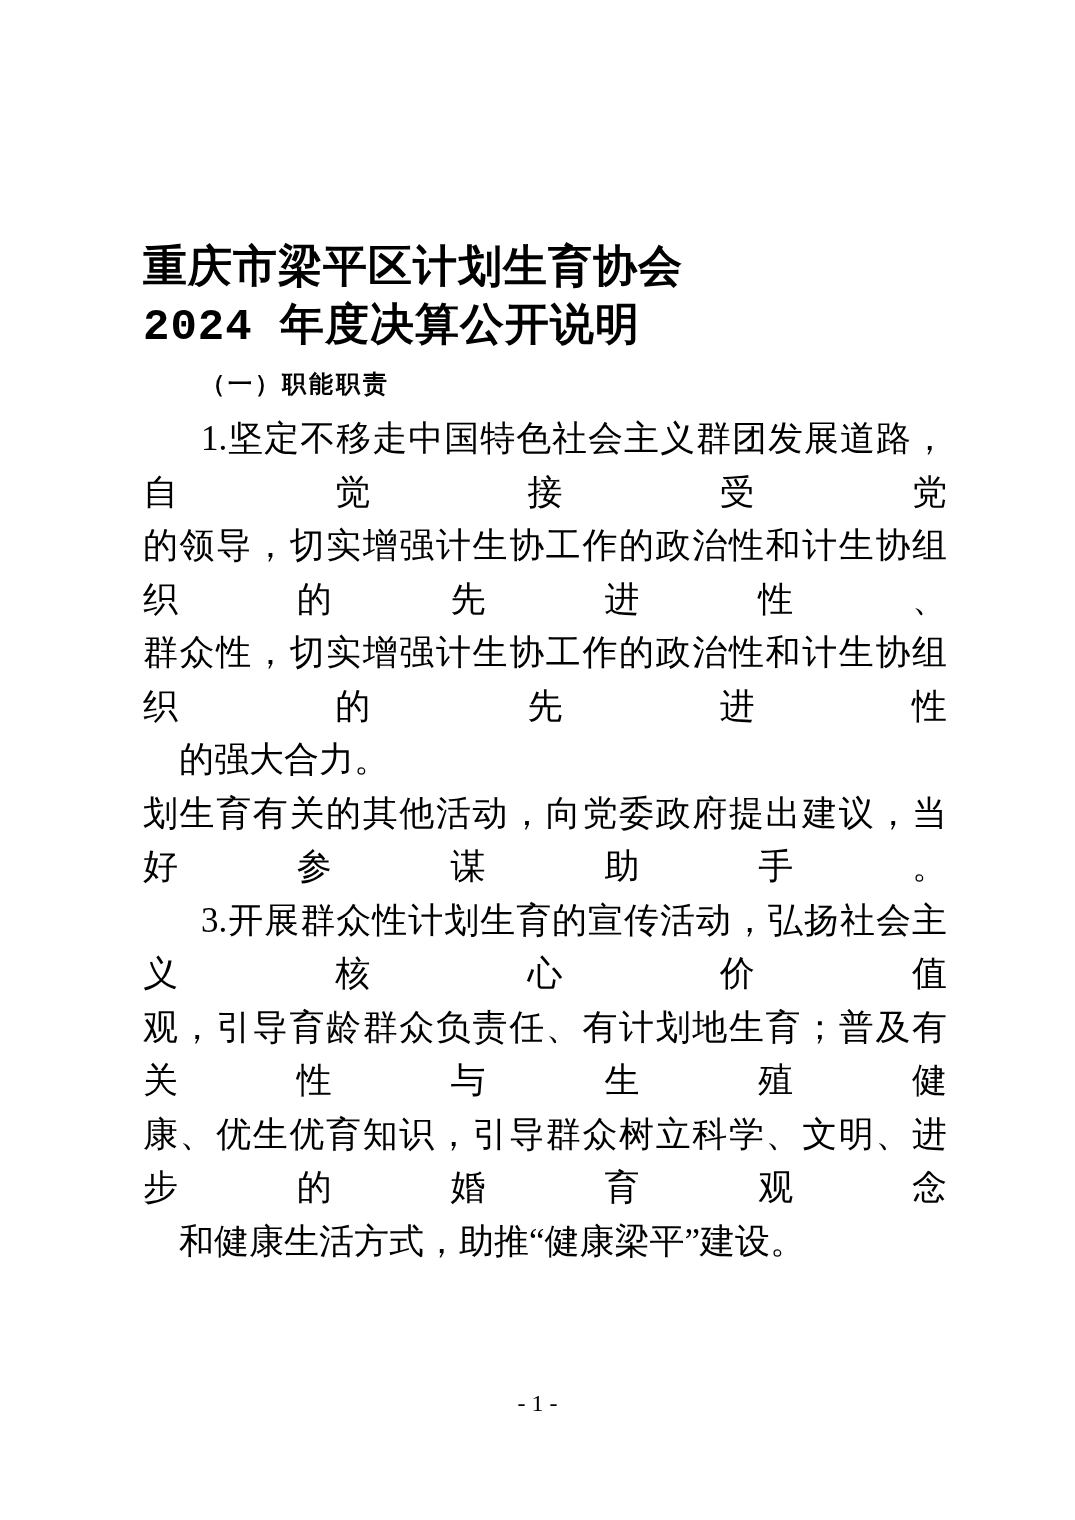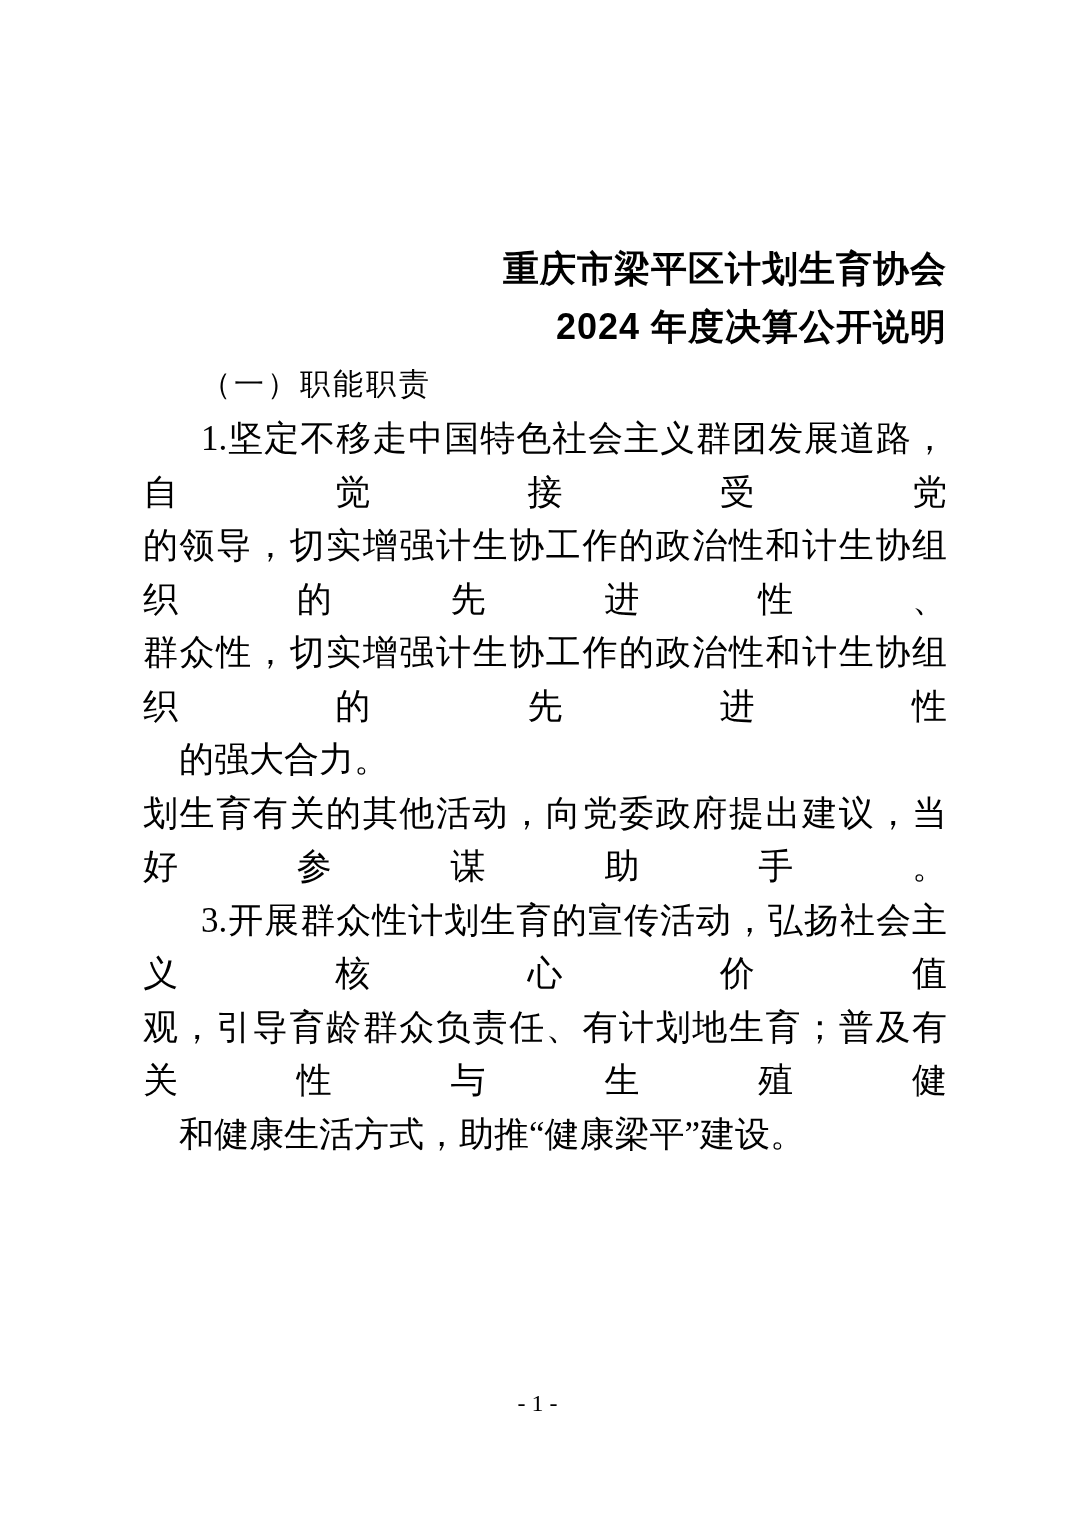--- a/index.html
+++ b/index.html
@@ -16,40 +16,40 @@
     overflow: hidden;
     font-family: "Liberation Serif", "DejaVu Serif", serif;
   }
   .content {
     position: absolute;
     left: 143px;
     width: 804px;
     top: 240px;
   }
   .doc-title {
-    text-align: right;
-    font-family: Liberation Sans, sans-serif;
+    text-align: left;
+    font-family: Liberation Mono, monospace;
     font-weight: bold;
-    font-size: 36px;
+    font-size: 44px;
     line-height: 58px;
     letter-spacing: 1px;
     white-space: nowrap;
   }
   .h1 {
     font-family: "Liberation Sans", "DejaVu Sans", sans-serif;
     font-weight: bold;
     font-size: 29px;
     line-height: 56px;
     letter-spacing: 1px;
     text-indent: 58px;
   }
   .sub-h {
     font-family: "Liberation Serif", "DejaVu Serif", serif;
-    font-weight: normal;
-    font-size: 30px;
+    font-weight: bold;
+    font-size: 24px;
     line-height: 56px;
     letter-spacing: 3px;
     text-indent: 58px;
   }
   .para {
     margin: 0;
   }
   .line {
     font-size: 35px;
     line-height: 53.5px;
@@ -95,19 +95,20 @@
       <div class="line ln-end">的强大合力。</div>
     </div>
 
     <div class="para">
       <div class="line ln-full">划生育有关的其他活动，向党委政府提出建议，当好参谋助手。</div>
     </div>
 
     <div class="para">
       <div class="line ln-full ln-first">3.开展群众性计划生育的宣传活动，弘扬社会主义核心价值</div>
       <div class="line ln-full">观，引导育龄群众负责任、有计划地生育；普及有关性与生殖健</div>
+      <div class="line ln-full">康、优生优育知识，引导群众树立科学、文明、进步的婚育观念</div>
       <div class="line ln-end">和健康生活方式，助推“健康梁平”建设。</div>
     </div>
 
   </div>
 
   <div class="footer">- 1 -</div>
 </div>
 
 </body></html>

